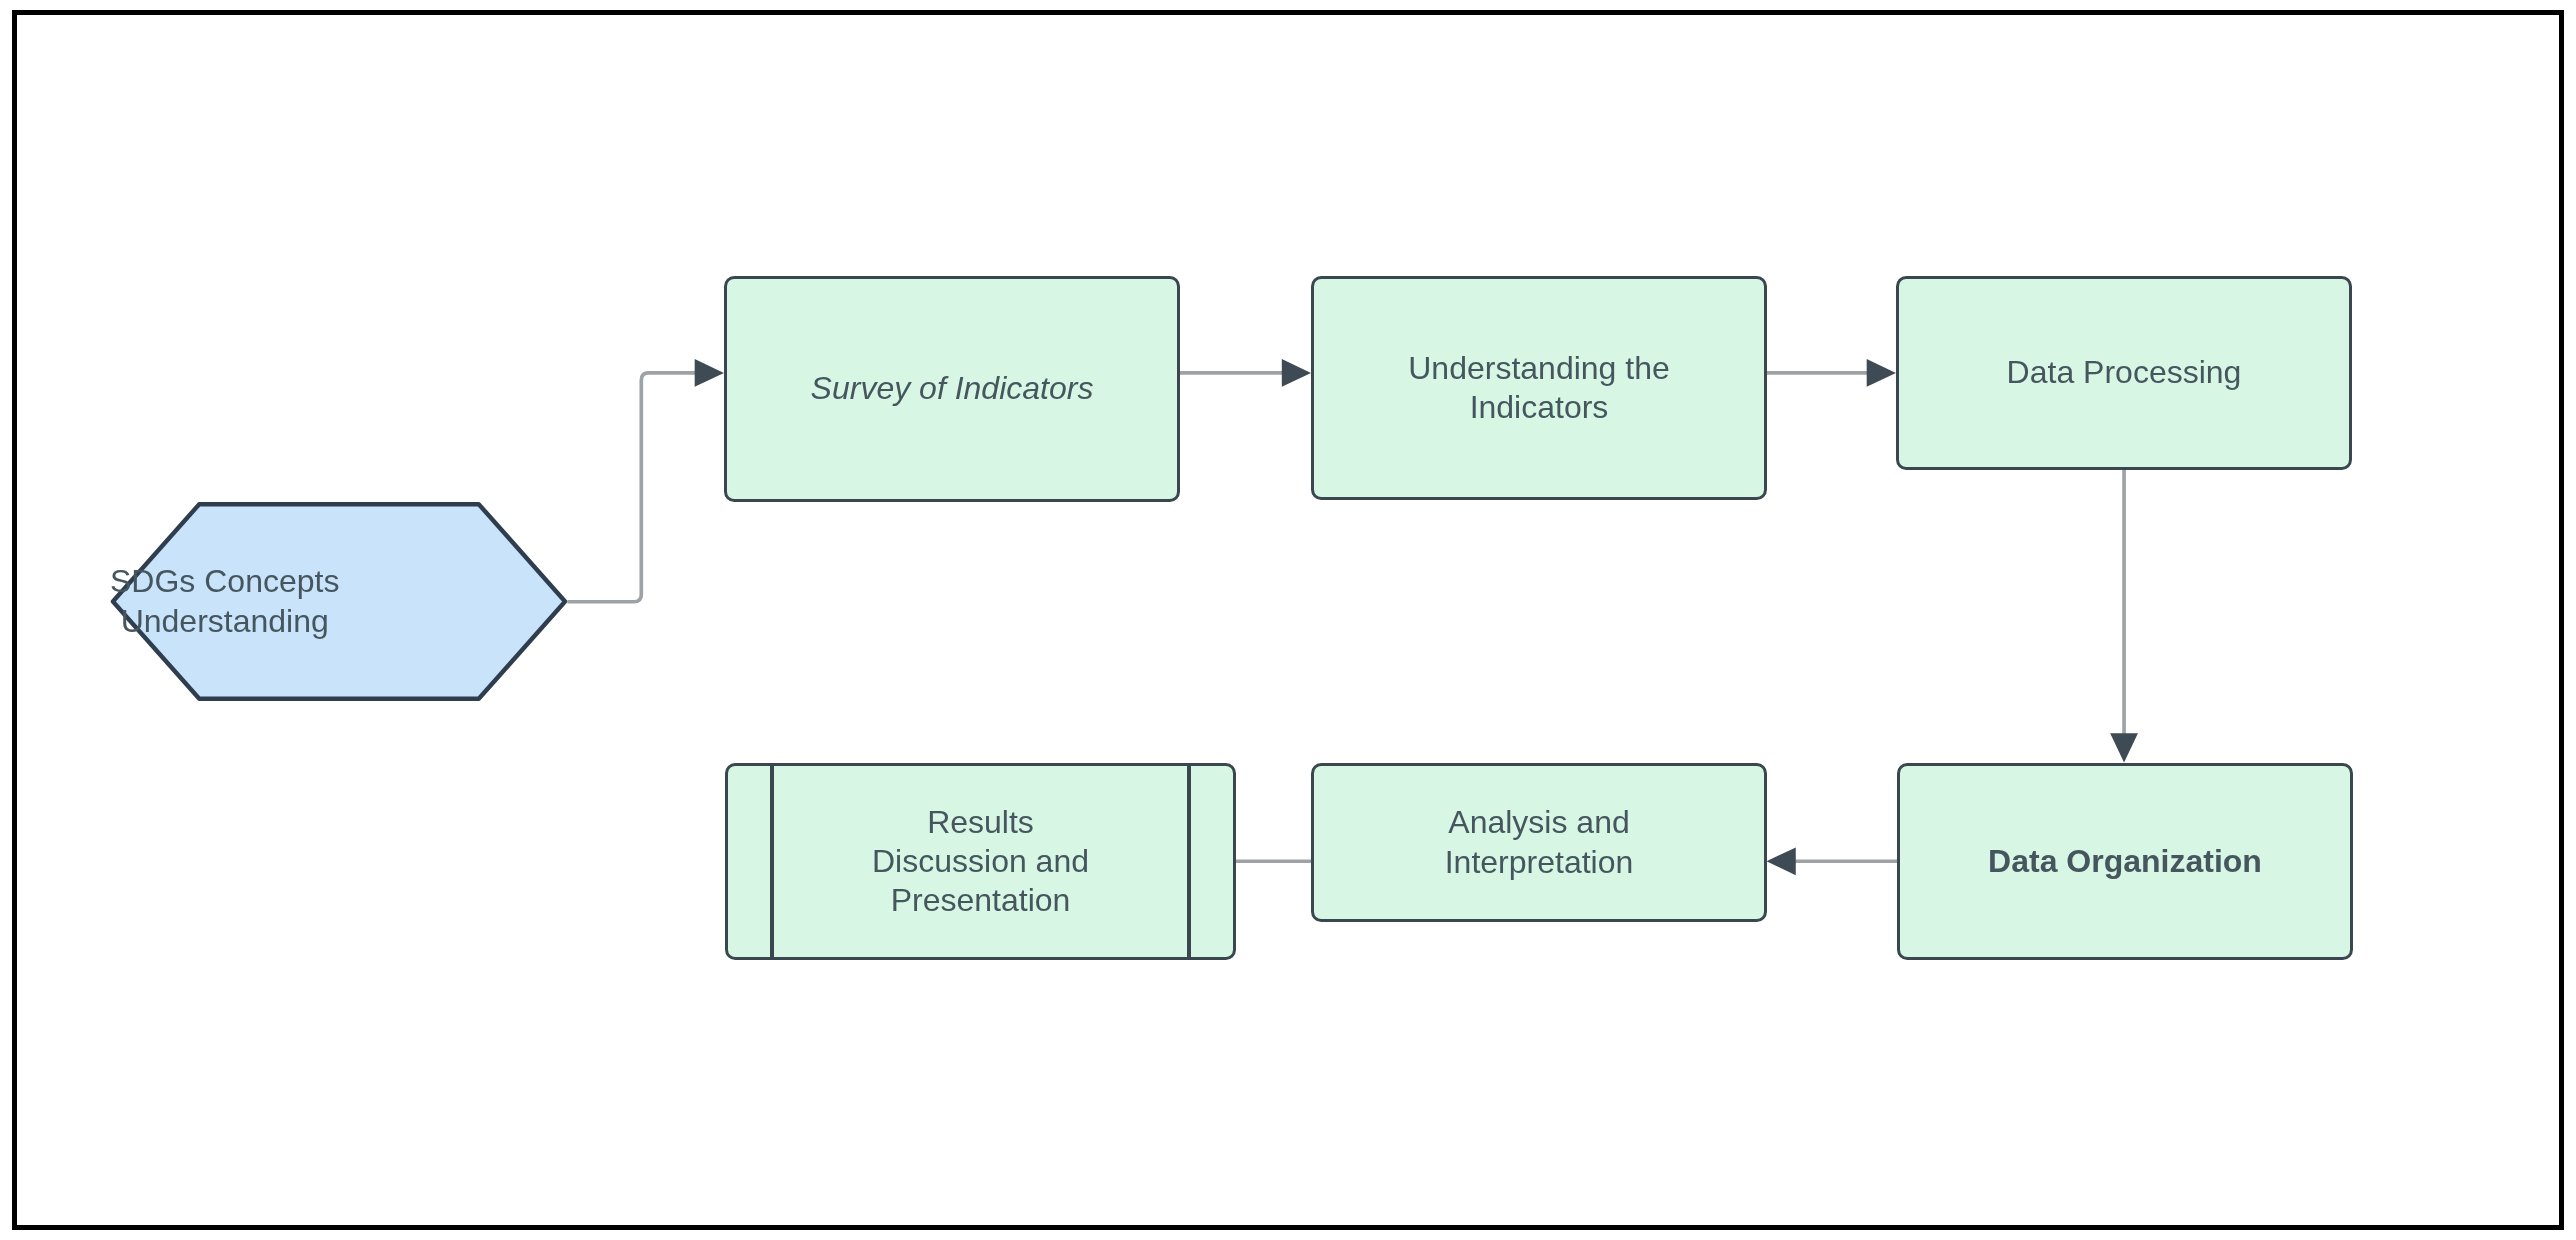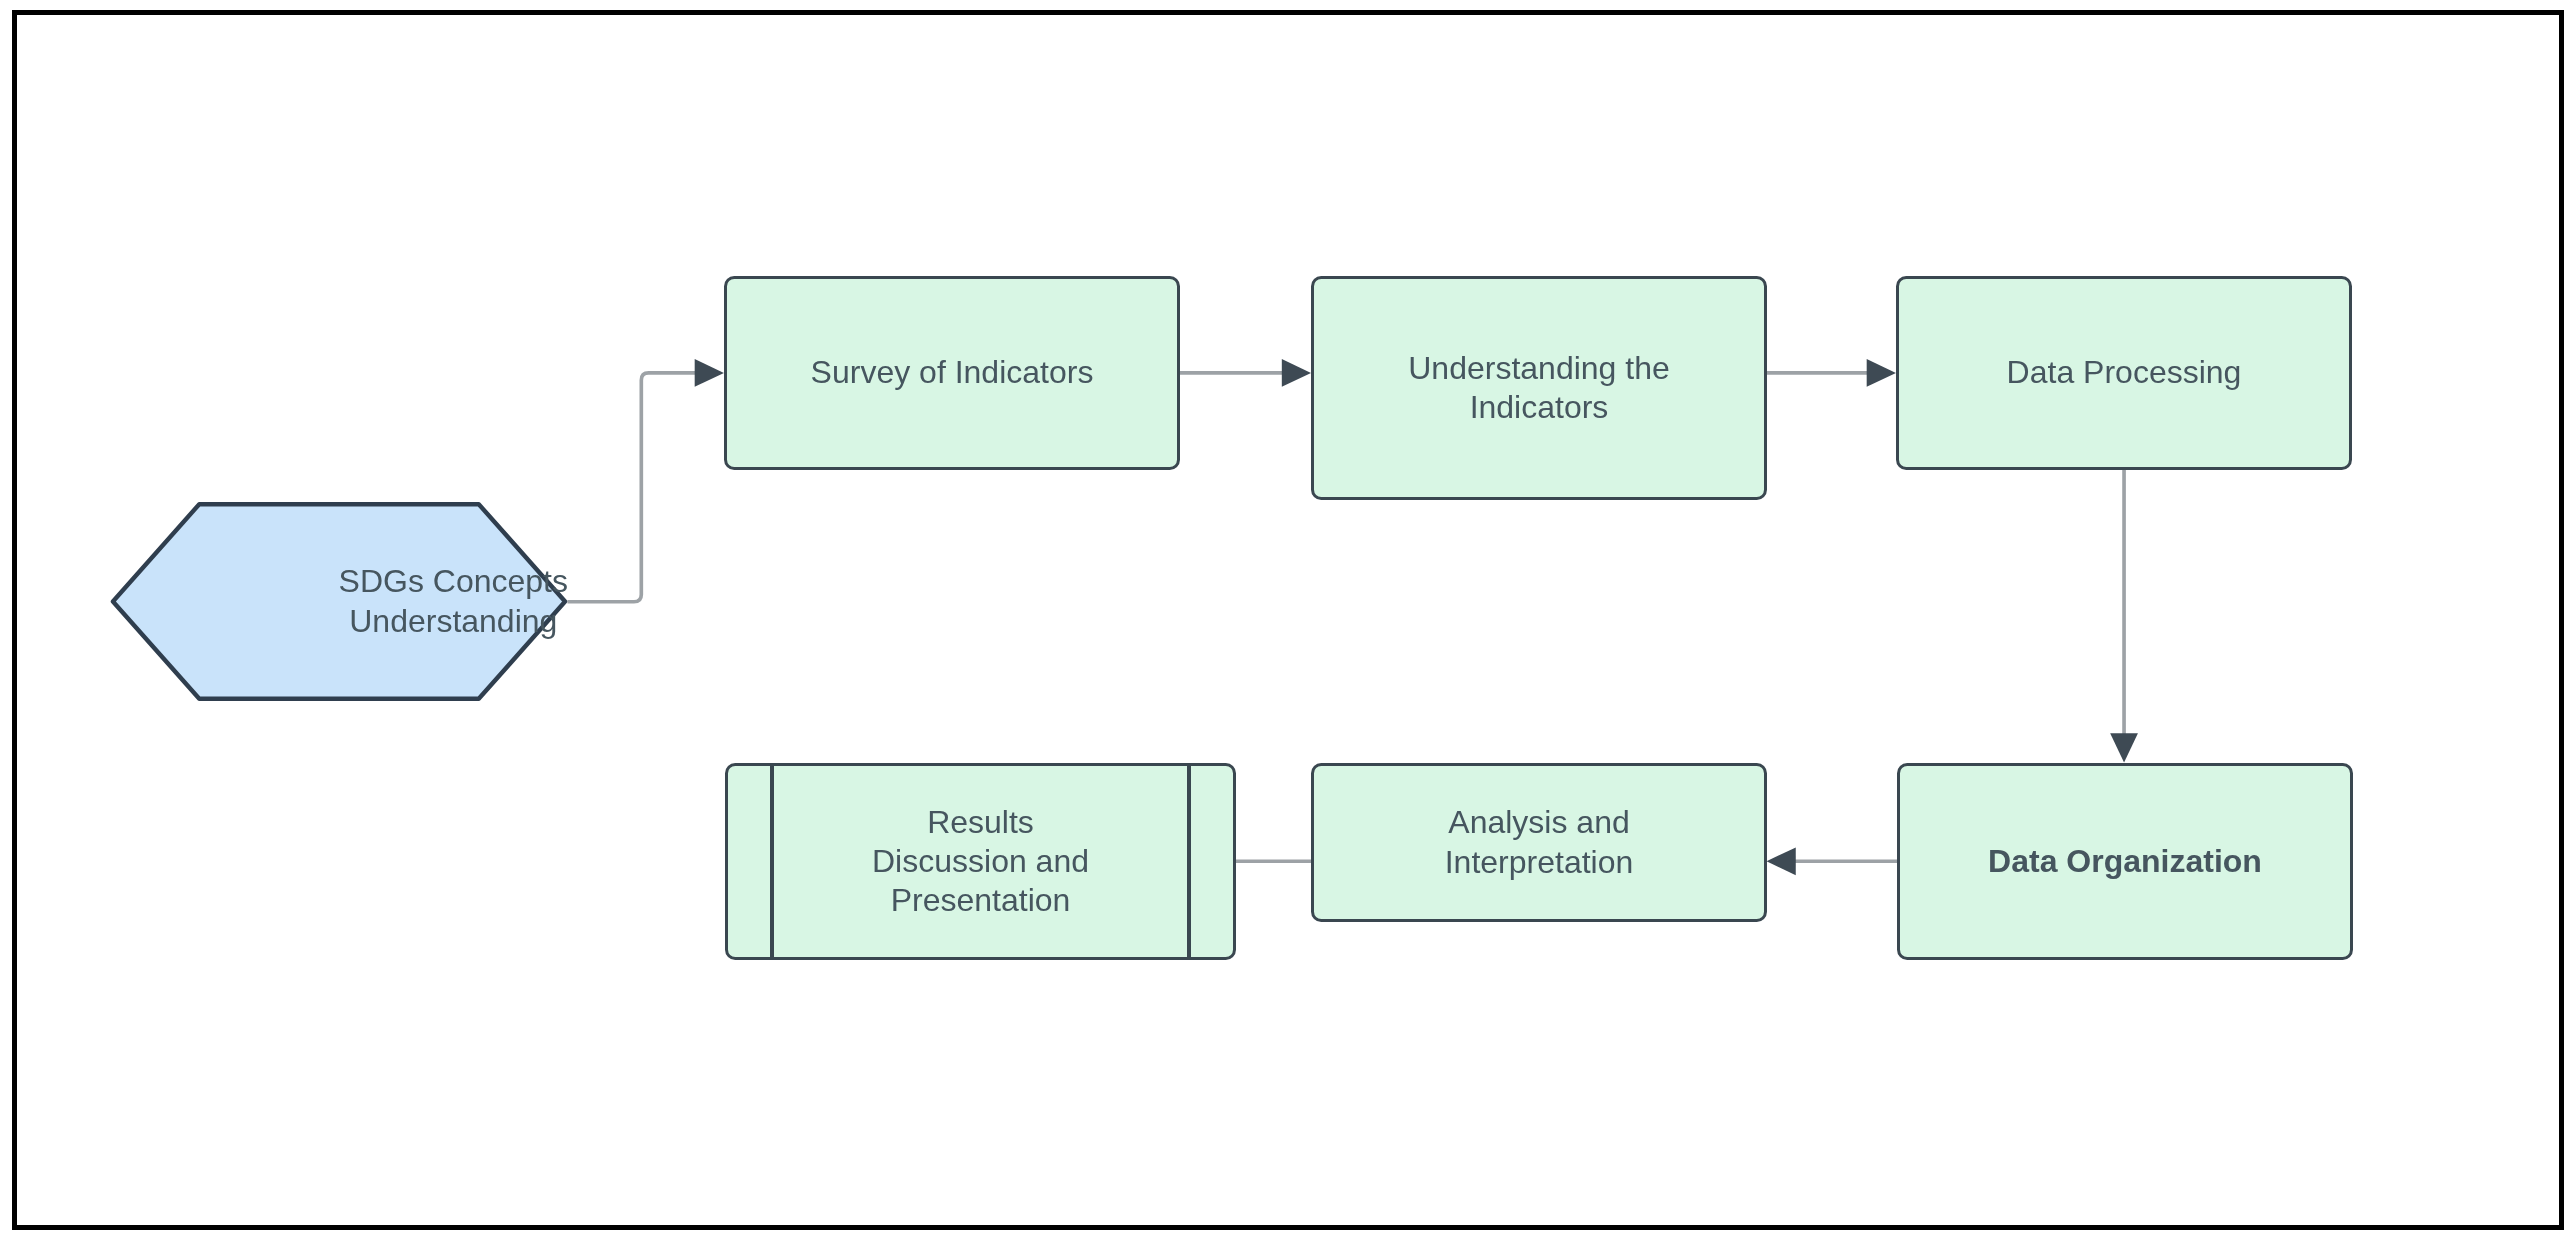--- a/index.html
+++ b/index.html
@@ -48,21 +48,21 @@
     font-size: 32px;
     line-height: 1.22;
     color: #46565f;
     pointer-events: none;
   }
   .hex-label-wrap {
     position: absolute;
     inset: 0;
     display: flex;
     align-items: center;
-    justify-content: flex-end;
+    justify-content: flex-start;
     text-align: center;
   }
   .vline {
     position: absolute;
     top: 0;
     bottom: 0;
     width: 3.7px;
     background: #3a4750;
   }
   .vline.left  { left: 42px; }
@@ -111,21 +111,21 @@
   <div class="node" style="left:110px; top:502px; width:458px; height:199px;">
     <svg width="458" height="199" viewBox="0 0 626 272" xmlns="http://www.w3.org/2000/svg" style="position:absolute; left:0; top:0;">
       <polygon points="4,136 122,3 504,3 622,136 504,269 122,269" fill="#c9e3fa" stroke="#2f3e4e" stroke-width="6" stroke-linejoin="round"></polygon>
     </svg>
     <div class="hex-label-wrap">
       <span class="label">SDGs Concepts
 Understanding</span>
     </div>
   </div>
 
-  <div class="node rect" style="left:724px; top:276px; width:456px; height:194px;">
+  <div class="node rect" style="left:724px; top:276px; width:456px; height:226px;font-style:italic;">
     <span class="label">Survey of Indicators</span>
   </div>
 
   <div class="node rect" style="left:1311px; top:276px; width:456px; height:224px;align-items:center;">
     <span class="label">Understanding the
 Indicators</span>
   </div>
 
   <div class="node rect" style="left:1896px; top:276px; width:456px; height:194px;text-align:right;">
     <span class="label">Data Processing</span>

